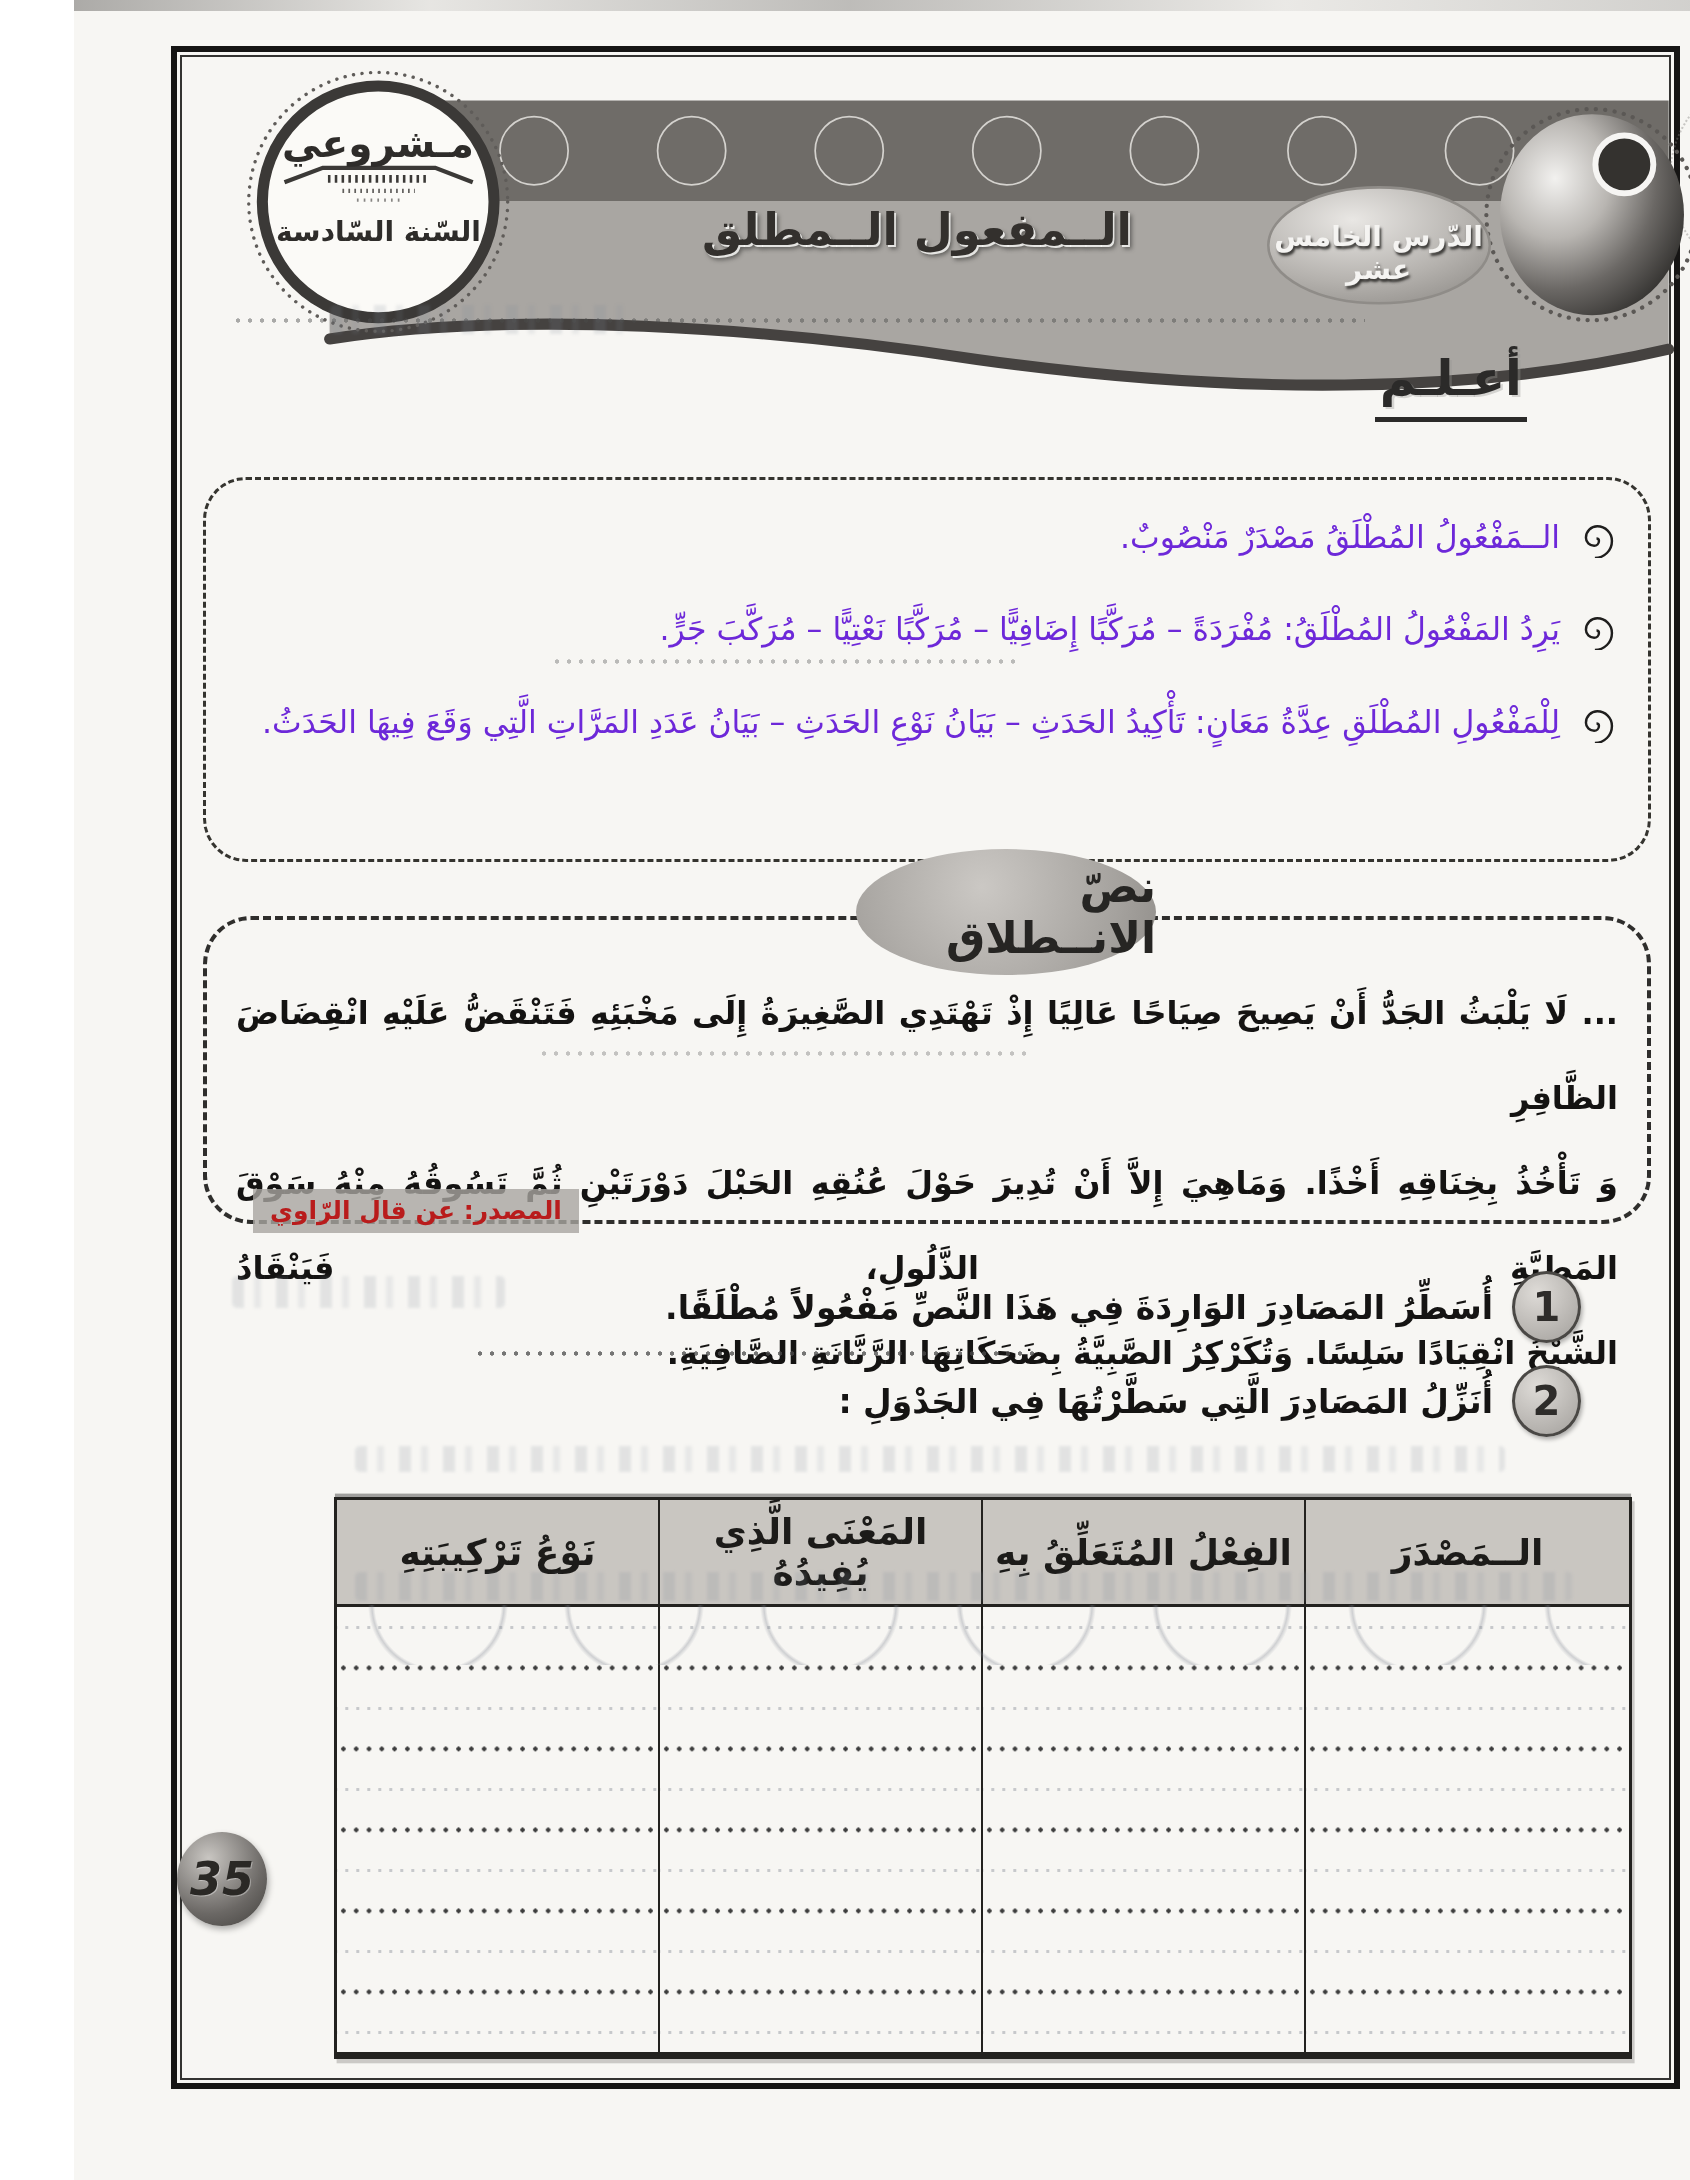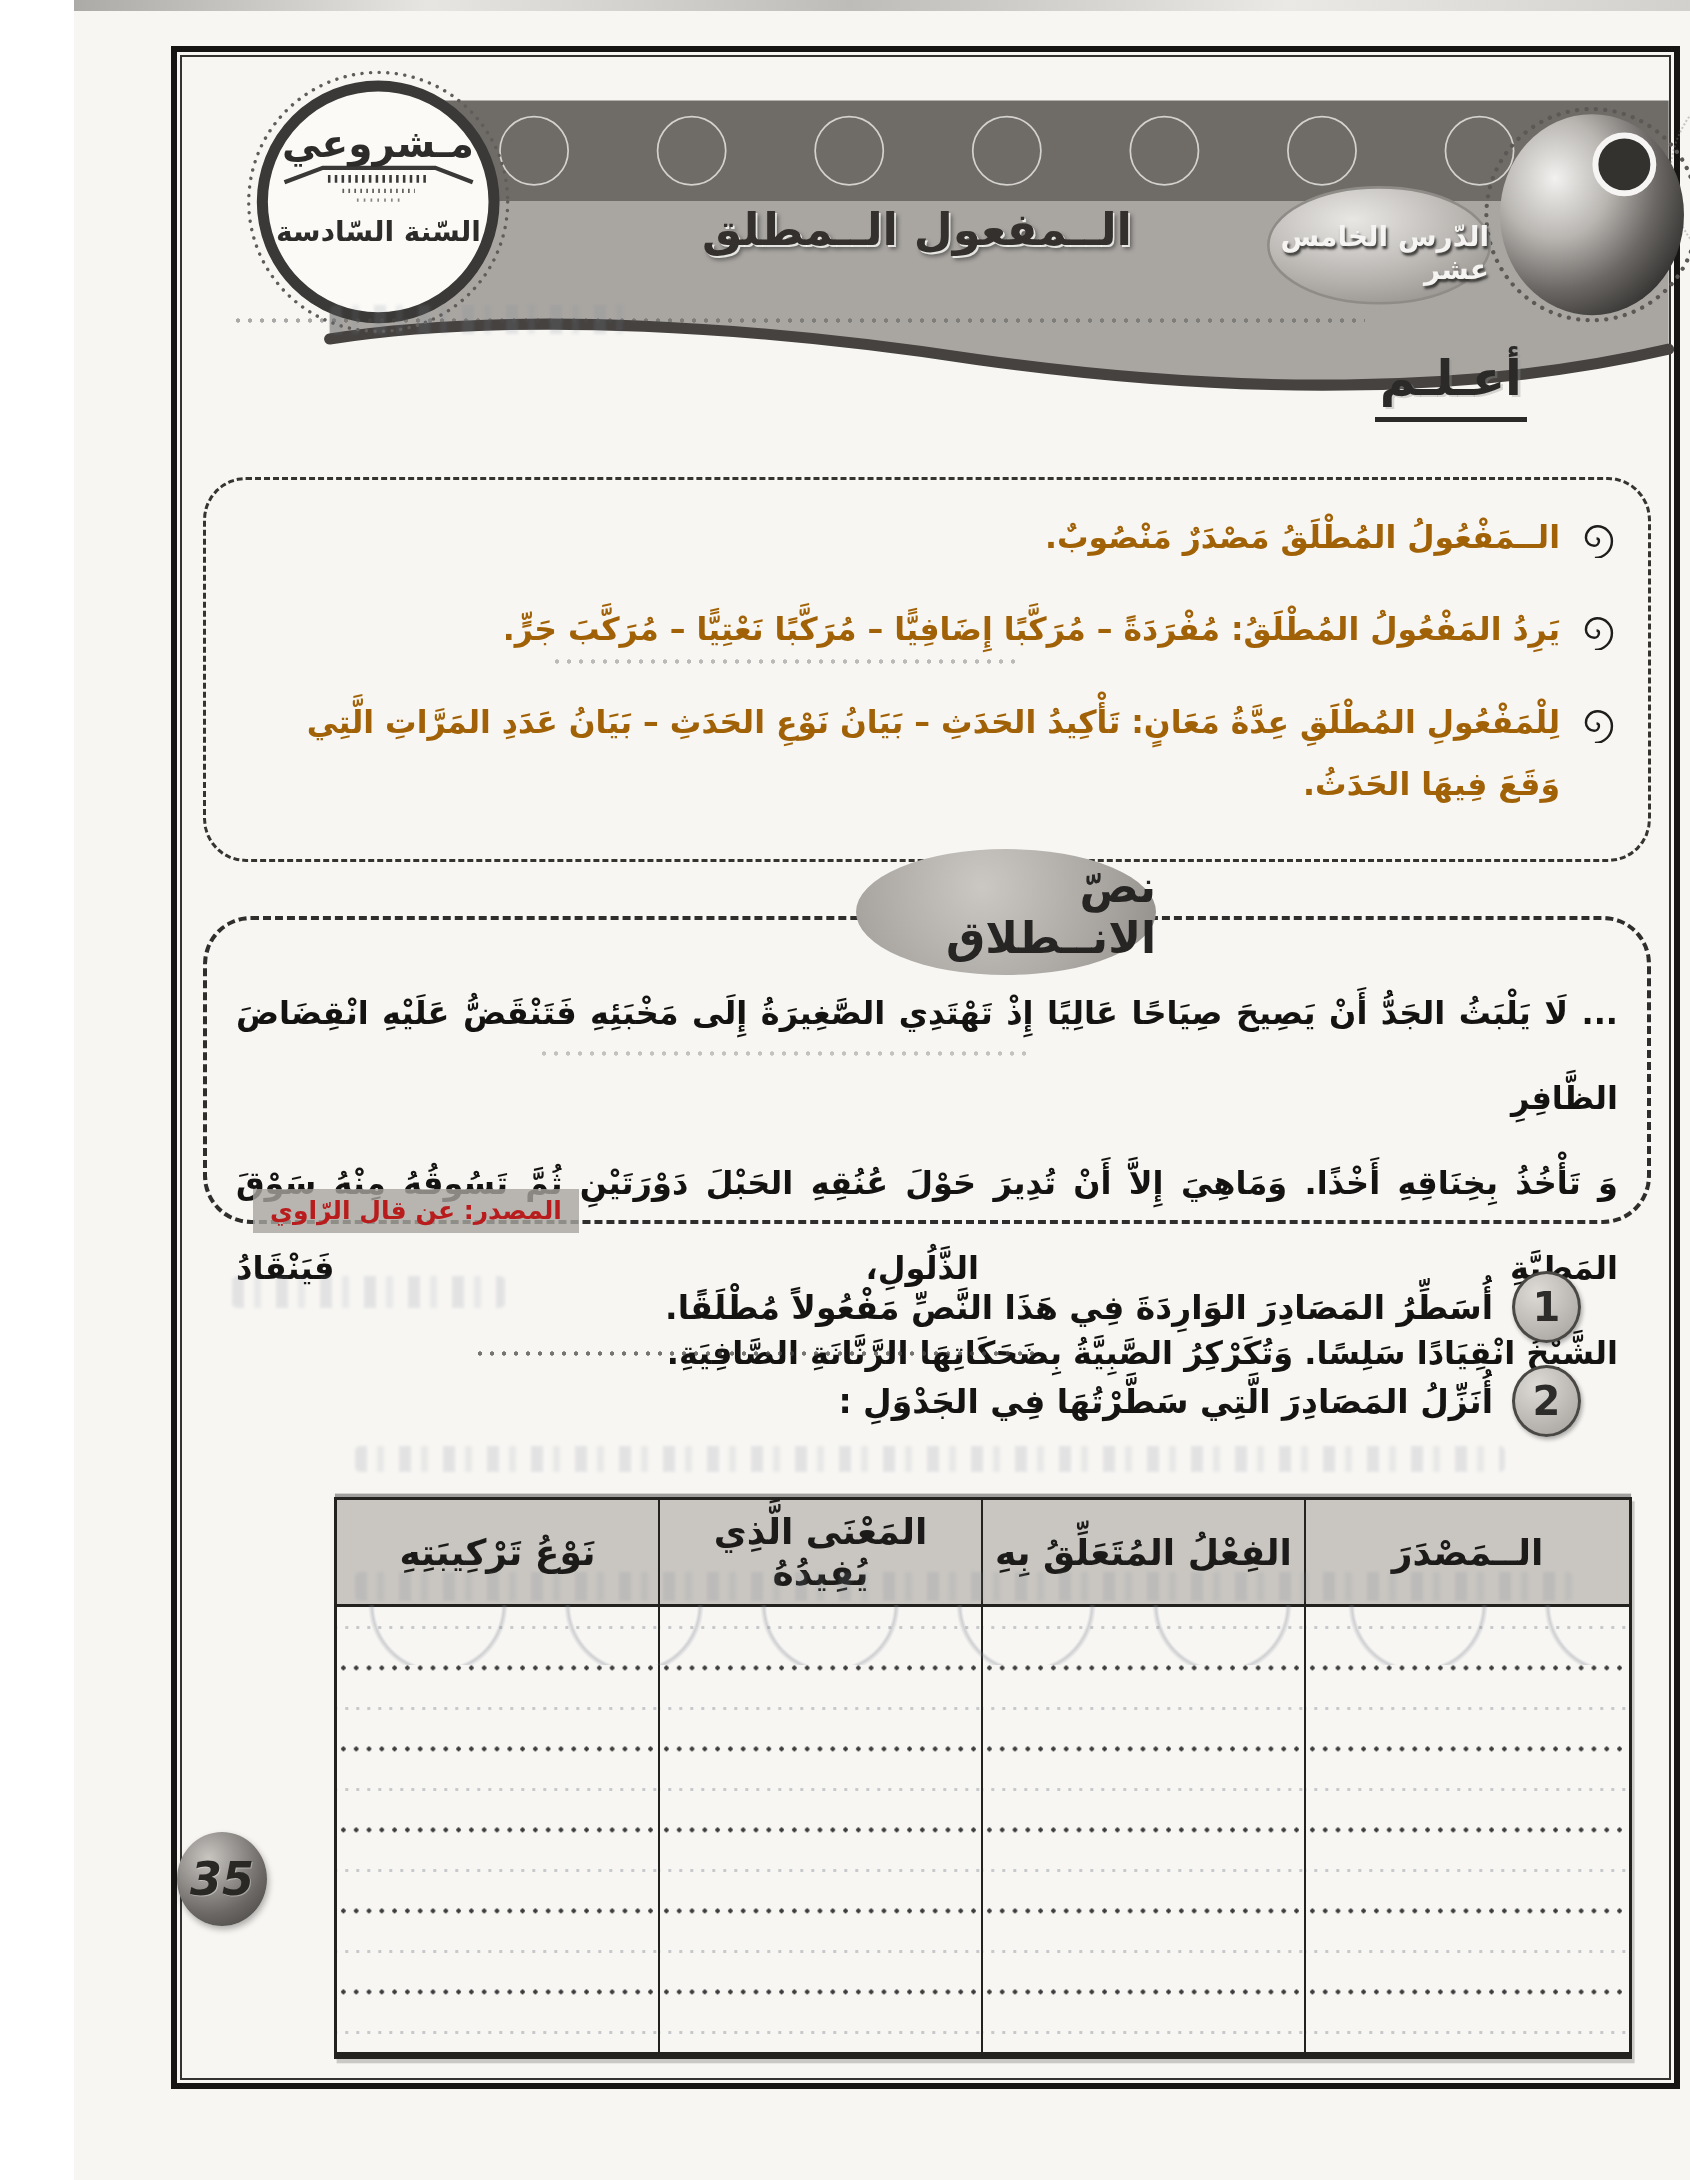--- a/index.html
+++ b/index.html
@@ -24,36 +24,36 @@
 
   
   .header-art{position:absolute;left:0;top:0;width:1691px;height:477px;}
   .badge-line1{position:absolute;left:176px;top:121px;width:256px;text-align:center;
     font-size:39px;font-weight:bold;color:#2e2c2a;}
   .badge-line2{position:absolute;left:168px;top:215px;width:273px;text-align:center;
     font-size:28px;font-weight:bold;color:#2e2c2a;}
   .page-title{position:absolute;left:511px;top:203px;width:664px;text-align:center;
     font-size:45px;font-weight:bold;color:#33302d;
     text-shadow:1.7px 1.7px 0 rgba(250,250,248,.85), 3.4px 4.3px 4.3px rgba(25,25,23,.5);}
-  .lesson-text{position:absolute;left:1194px;top:220px;width:221px;
+  .lesson-text{position:absolute;left:1194px;top:220px;width:221px;text-align:center;
     font-size:28px;font-weight:bold;color:#f5f4f2;
     text-shadow:1.7px 2.6px 2.6px rgba(35,34,32,.85);}
 
   
   .know{position:absolute;right:147px;top:334px;margin:16px;
     font-size:49px;font-weight:bold;color:#2b2a29;
     border-bottom:5.1px solid #2b2a29;padding:0 5.1px 10.2px 5.1px;
     text-shadow:2.6px 1.7px 0 rgba(150,148,145,.35);}
 
   
   .rules-box{position:absolute;left:129px;top:477px;width:1448px;height:385px;
     border:3.4px dashed #35342f;border-radius:43px;box-sizing:border-box;
     padding:25.6px 32px 12px 36px;}
   .rule{display:flex;align-items:flex-start;gap:17px;margin-bottom:20.4px;
-    font-size:31.5px;font-weight:bold;line-height:62px;color:#a16207;}
+    font-size:31.5px;font-weight:normal;line-height:62px;color:#6d28d9;}
   .rule .spiral{flex:0 0 auto;margin-top:10.2px;}
 
   
   .text-box{position:absolute;left:129px;top:916px;width:1448px;height:308px;
     border:4.3px dashed #2f2e2c;border-radius:48px;box-sizing:border-box;
     padding:51px 29px 0 29px;}
   .passage-line{font-size:32px;font-weight:bold;color:#141312;line-height:85px;
     text-align:justify;text-align-last:justify;}
   .passage-line.last{text-align:right;text-align-last:right;}
   .startpoint-badge{position:absolute;left:782px;top:849px;width:300px;height:126px;

